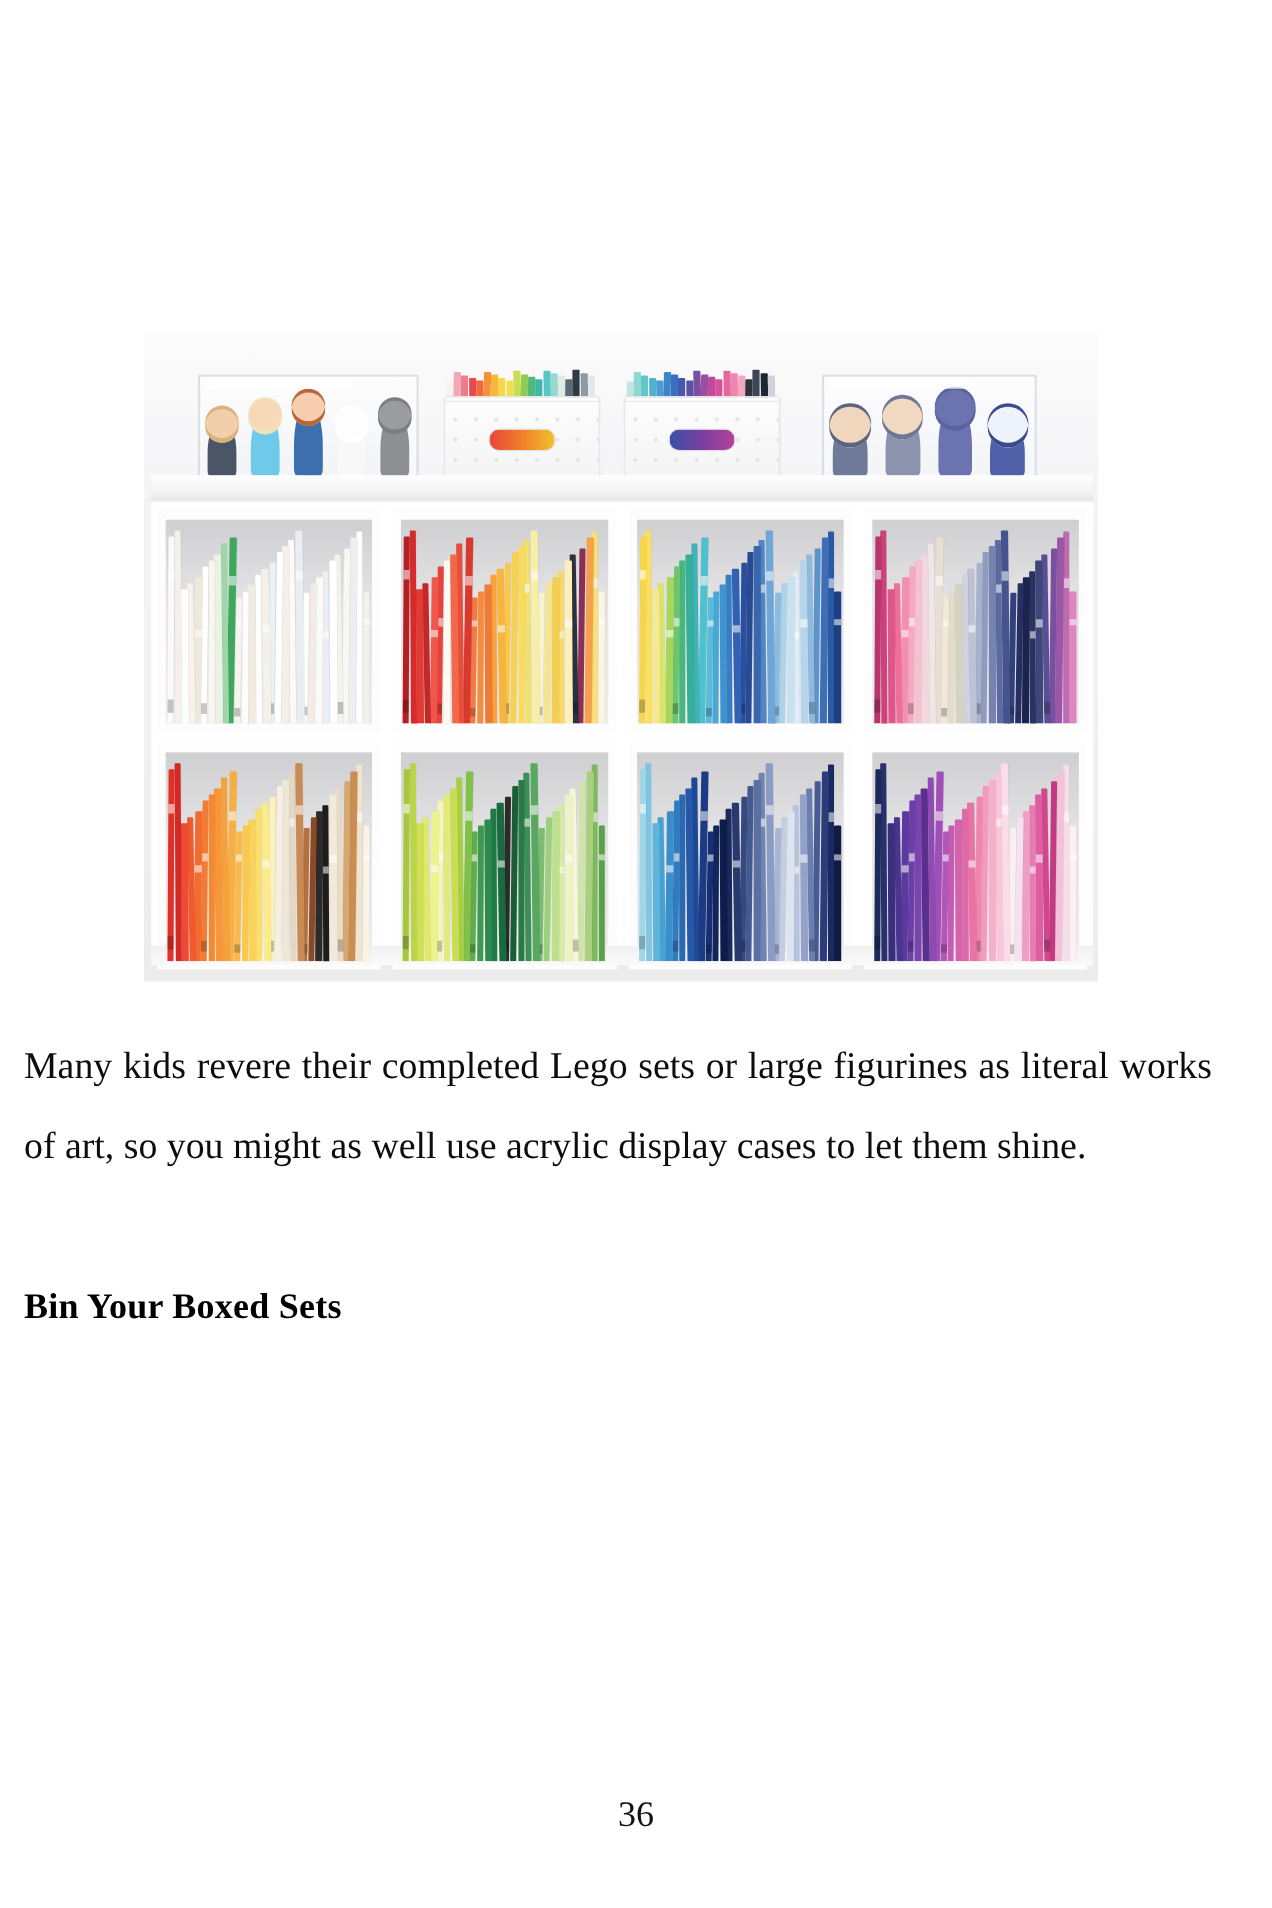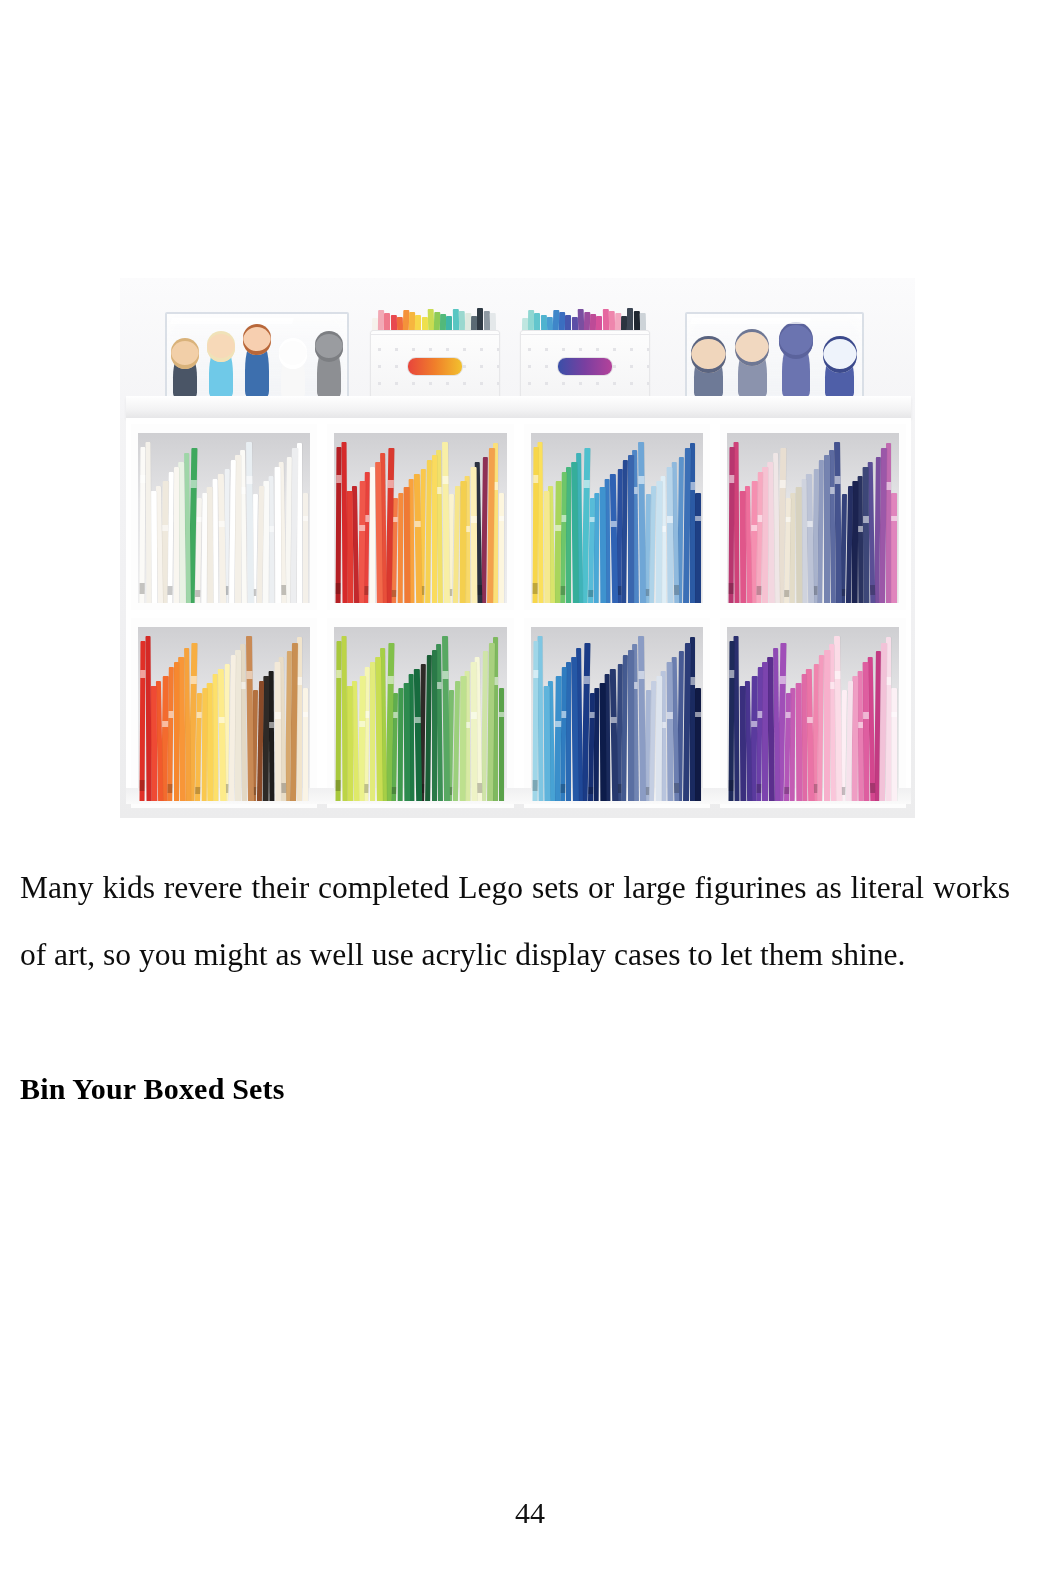--- a/index.html
+++ b/index.html
@@ -846,13 +846,13 @@
 
   </div>
 </div>
 
 <div class="body-text">
   <p>Many kids revere their completed Lego sets or large figurines as literal works of art, so you might as well use acrylic display cases to let them shine.</p>
 </div>
 
 <div class="subheading">Bin Your Boxed Sets</div>
 
-<div class="page-number">44</div>
+<div class="page-number">36</div>
 
 </body></html>

